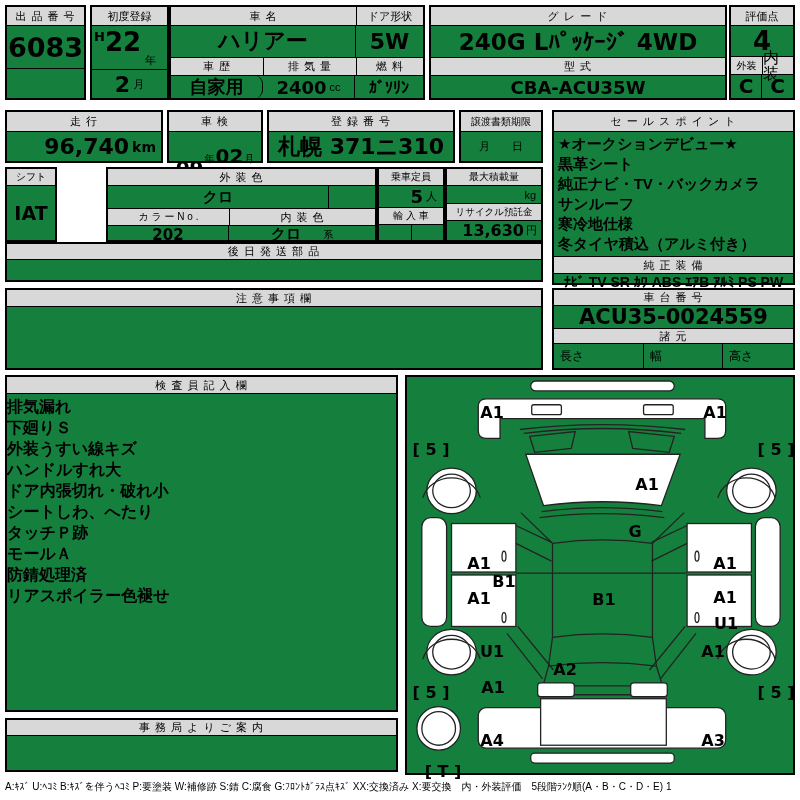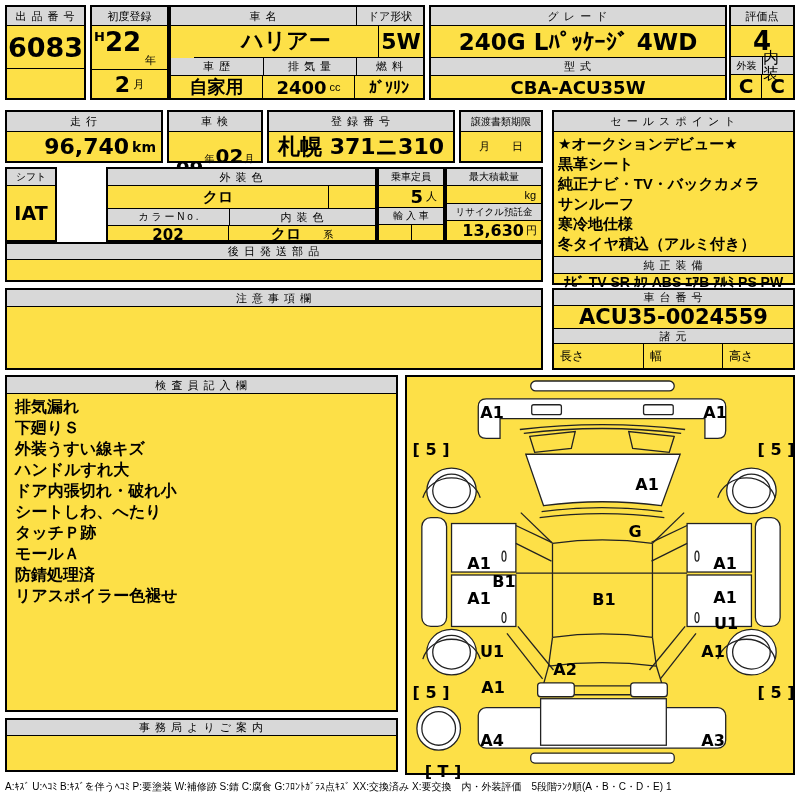--- a/index.html
+++ b/index.html
@@ -1,18 +1,18 @@
 <!DOCTYPE html>
 <html><head>
 <meta charset="utf-8">
 <style>
   html,body{margin:0;padding:0;background:#fff;}
   #sheet{position:relative;width:800px;height:800px;background:#fff;color:#000;
     font-family:"Liberation Sans","DejaVu Sans",sans-serif;overflow:hidden;}
-  .box{position:absolute;border:2px solid #000;background:#fde047;box-sizing:border-box;
+  .box{position:absolute;border:2px solid #000;background:#15803d;box-sizing:border-box;
     display:flex;flex-direction:column;}
   .hd{background:#d8d8d8;border-bottom:1px solid #000;font-size:11px;line-height:1;
     display:flex;align-items:center;justify-content:center;letter-spacing:1px;flex:0 0 auto;}
   .row{display:flex;flex:0 0 auto;}
   .cell{display:flex;align-items:center;justify-content:center;box-sizing:border-box;}
   .br{border-right:1px solid #000;}
   .bb{border-bottom:1px solid #000;}
   .val{font-weight:bold;font-family:"DejaVu Sans","Liberation Sans",sans-serif;}
   .unit{font-size:11px;font-weight:normal;margin-left:3px;}
   .grow{flex:1 1 auto;}
@@ -45,31 +45,31 @@
       <span class="val" style="font-size:22px;">2</span>
       <span class="unit">月</span>
     </div>
   </div>
 
   <div class="box" style="left:169px;top:5px;width:256px;height:95px;">
     <div class="row" style="height:18px;">
       <div class="hd br" style="width:185px;height:18px;">車 名</div>
       <div class="hd grow" style="height:18px;letter-spacing:0;">ドア形状</div>
     </div>
-    <div class="row bb" style="height:32px;margin-left:23px;">
+    <div class="row bb" style="height:32px;">
       <div class="cell br val" style="width:185px;font-size:22px;">ハリアー</div>
       <div class="cell grow val" style="font-size:22px;">5W</div>
     </div>
     <div class="row" style="height:17px;">
       <div class="hd br" style="width:92px;height:17px;">車 歴</div>
       <div class="hd br" style="width:92px;height:17px;">排 気 量</div>
       <div class="hd grow" style="height:17px;">燃 料</div>
     </div>
     <div class="row grow">
-      <div class="cell br val" style="width:92px;font-size:18px;">自家用</div>
+      <div class="cell br val" style="width:92px;font-size:18px;border-radius:9px;">自家用</div>
       <div class="cell br" style="width:92px;">
         <span class="val" style="font-size:18px;">2400</span>
         <span class="unit">cc</span>
       </div>
       <div class="cell grow val" style="font-size:16px;">ｶﾞｿﾘﾝ</div>
     </div>
   </div>
 
   <div class="box" style="left:429px;top:5px;width:298px;height:95px;">
     <div class="hd" style="height:18px;">グ レ ー ド</div>
@@ -200,21 +200,21 @@
     <div class="hd" style="height:14px;">諸 元</div>
     <div class="row grow">
       <div class="cell br" style="width:90px;justify-content:flex-start;padding-left:6px;font-size:12px;">長さ</div>
       <div class="cell br" style="width:79px;justify-content:flex-start;padding-left:6px;font-size:12px;">幅</div>
       <div class="cell grow" style="justify-content:flex-start;padding-left:6px;font-size:12px;">高さ</div>
     </div>
   </div>
 
   <div class="box" style="left:5px;top:375px;width:393px;height:337px;">
     <div class="hd" style="height:16px;">検 査 員 記 入 欄</div>
-    <div class="grow" style="padding:2px 8px;border-radius:13px;" id="inspector-list">
+    <div class="grow" style="padding:2px 0;border-radius:13px;" id="inspector-list">
         <div class="list-line">排気漏れ</div>
         <div class="list-line">下廻りＳ</div>
         <div class="list-line">外装うすい線キズ</div>
         <div class="list-line">ハンドルすれ大</div>
         <div class="list-line">ドア内張切れ・破れ小</div>
         <div class="list-line">シートしわ、へたり</div>
         <div class="list-line">タッチＰ跡</div>
         <div class="list-line">モールＡ</div>
         <div class="list-line">防錆処理済</div>
         <div class="list-line">リアスポイラー色褪せ</div>

